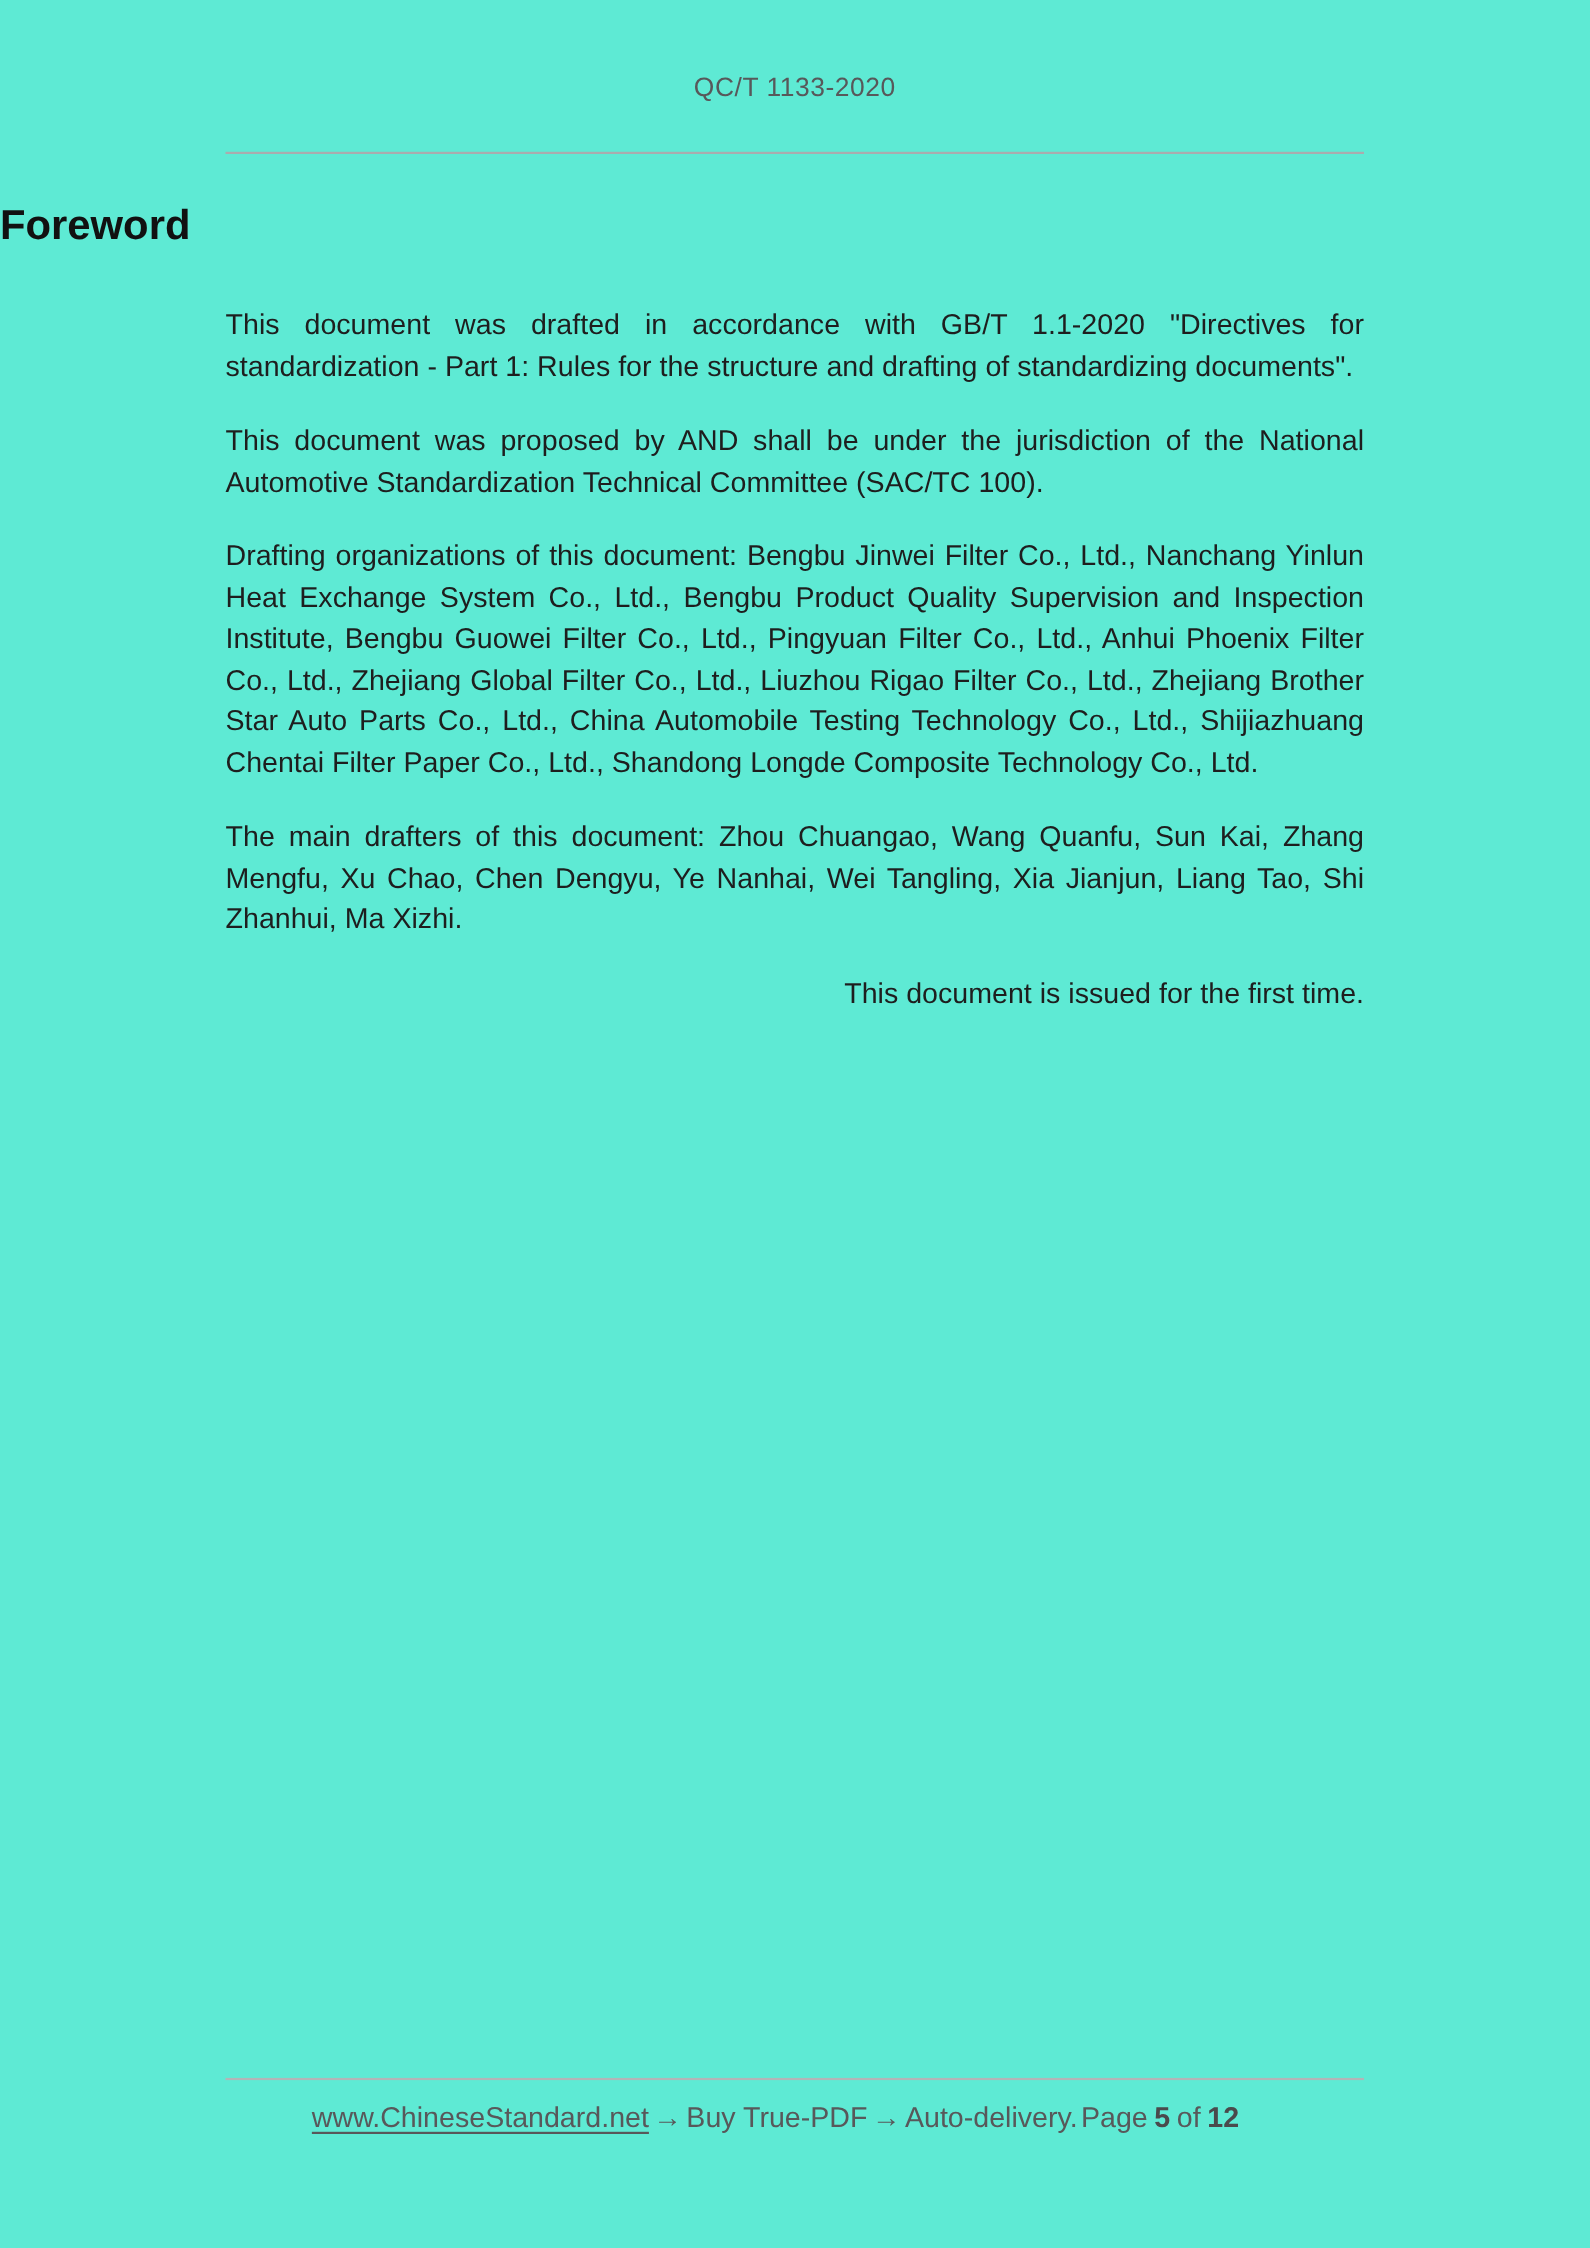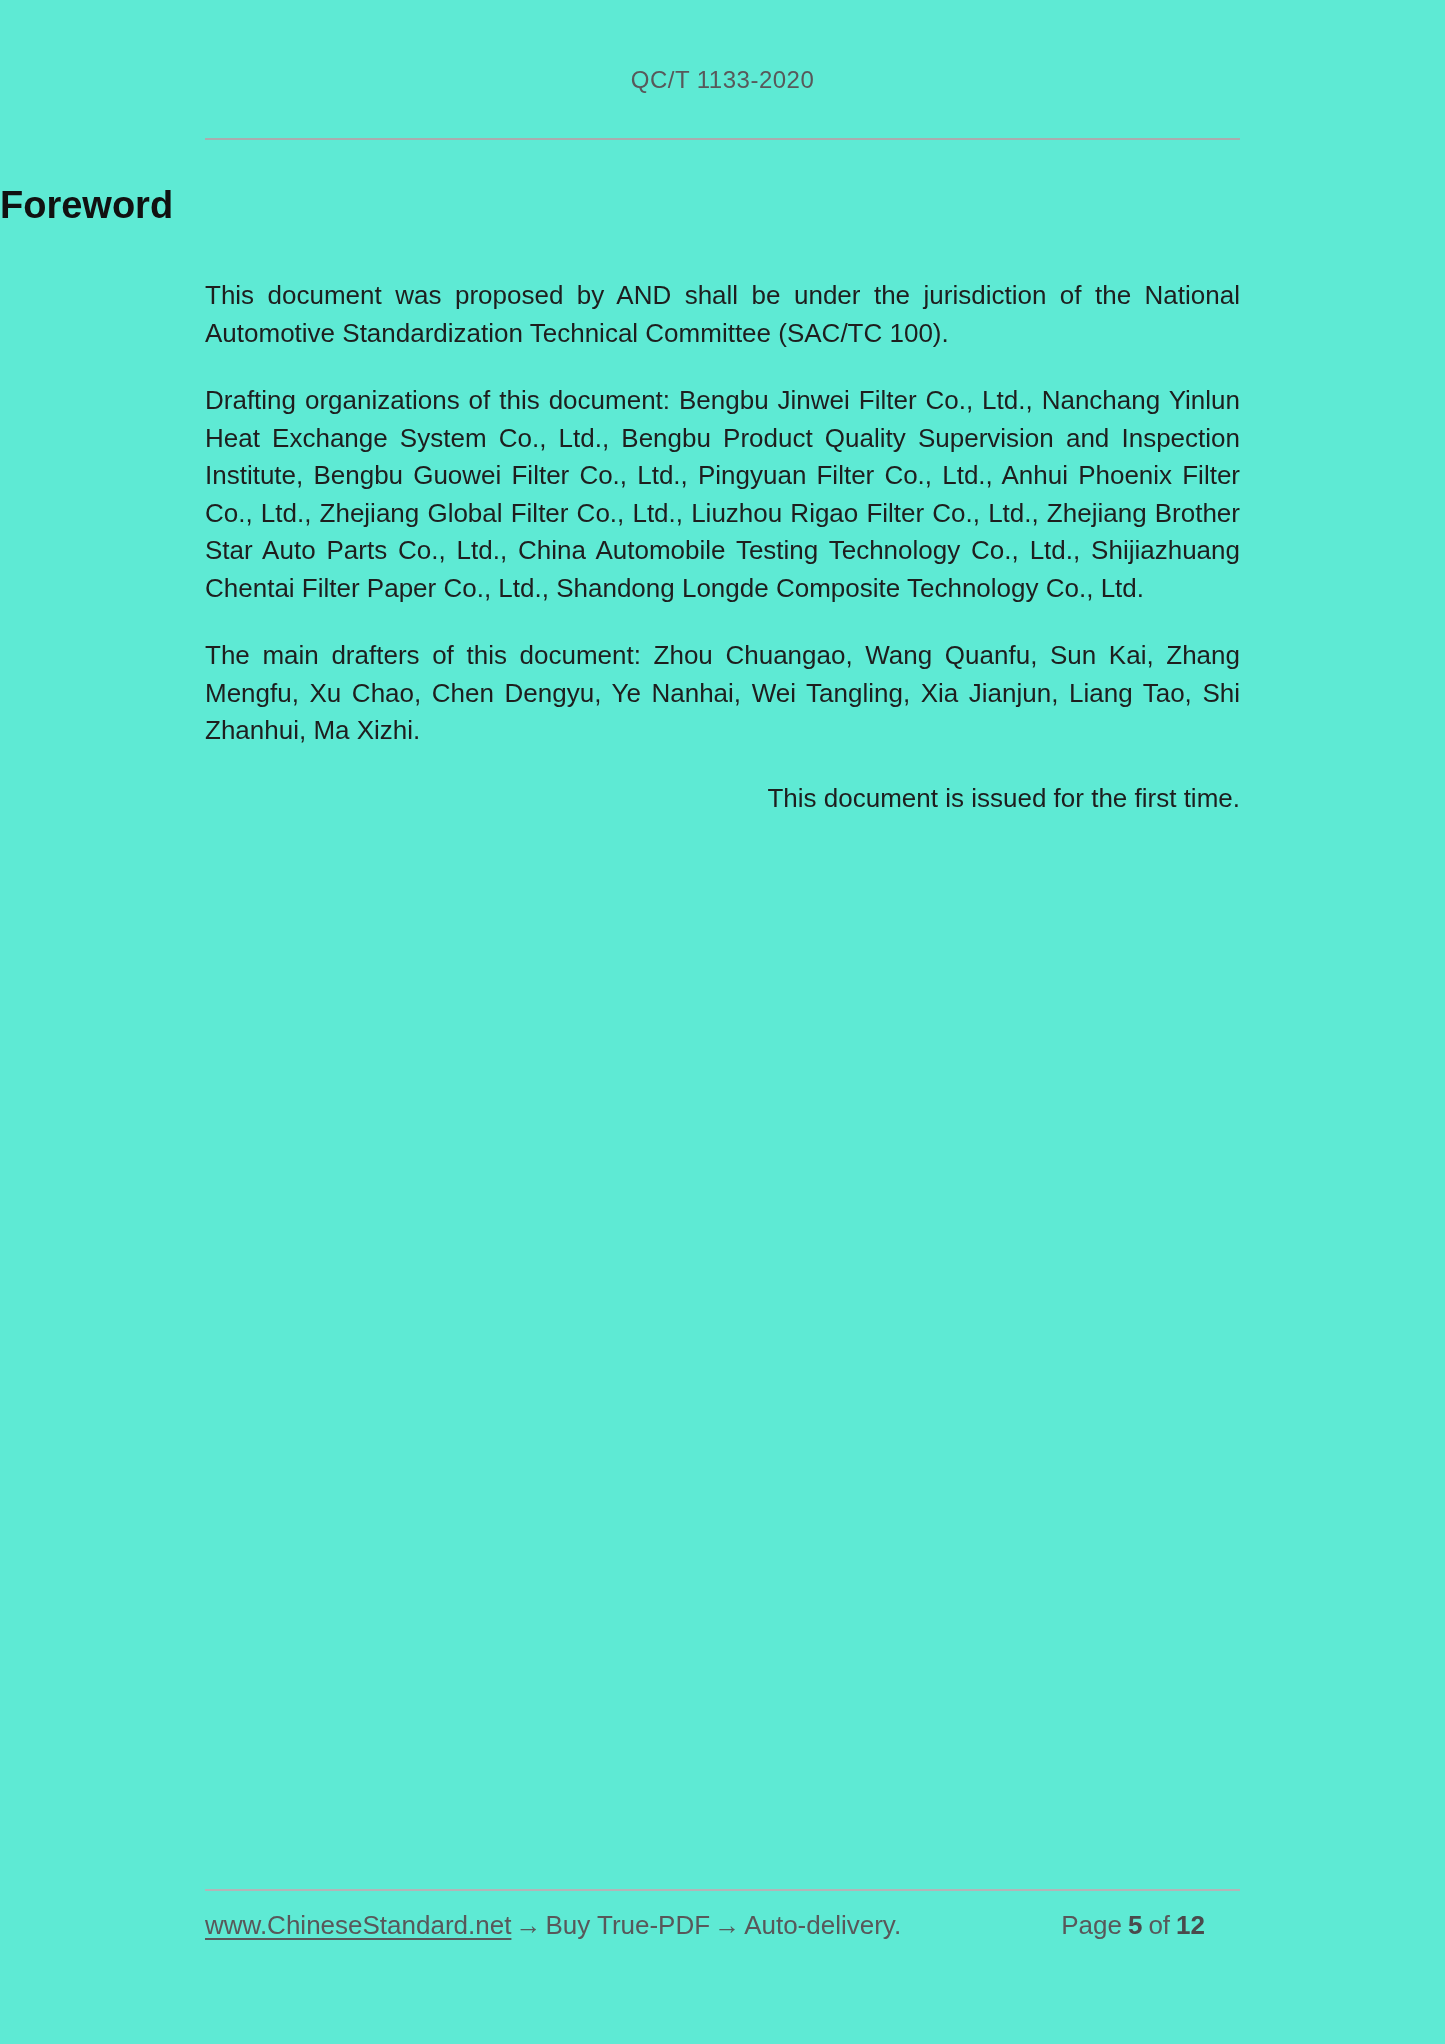--- a/index.html
+++ b/index.html
@@ -71,21 +71,21 @@
     width: 1035px;
     height: 2px;
     background: #b3b5b7;
   }
   .footer-row {
     position: absolute;
     top: 1908px;
     left: 205px;
     width: 1035px;
     display: flex;
-    justify-content: space-between;
+    justify-content: center;
     align-items: baseline;
     font-size: 26px;
     line-height: 34px;
     color: #58585a;
   }
   .footer-left {
     white-space: nowrap;
   }
   .footer-link {
     color: #58585a;
@@ -114,20 +114,21 @@
 
 <div class="page">
 
   <div class="doc-header">QC/T 1133-2020</div>
 
   <div class="top-rule"></div>
 
   <h1 class="page-title">Foreword</h1>
 
   <div class="body-text">
+    <p>This document was drafted in accordance with GB/T 1.1-2020 "Directives for standardization - Part 1: Rules for the structure and drafting of standardizing documents".</p>
     <p>This document was proposed by AND shall be under the jurisdiction of the National Automotive Standardization Technical Committee (SAC/TC 100).</p>
     <p>Drafting organizations of this document: Bengbu Jinwei Filter Co., Ltd., Nanchang Yinlun Heat Exchange System Co., Ltd., Bengbu Product Quality Supervision and Inspection Institute, Bengbu Guowei Filter Co., Ltd., Pingyuan Filter Co., Ltd., Anhui Phoenix Filter Co., Ltd., Zhejiang Global Filter Co., Ltd., Liuzhou Rigao Filter Co., Ltd., Zhejiang Brother Star Auto Parts Co., Ltd., China Automobile Testing Technology Co., Ltd., Shijiazhuang Chentai Filter Paper Co., Ltd., Shandong Longde Composite Technology Co., Ltd.</p>
     <p>The main drafters of this document: Zhou Chuangao, Wang Quanfu, Sun Kai, Zhang Mengfu, Xu Chao, Chen Dengyu, Ye Nanhai, Wei Tangling, Xia Jianjun, Liang Tao, Shi Zhanhui, Ma Xizhi.</p>
     <p>This document is issued for the first time.</p>
   </div>
 
   <div class="footer-rule"></div>
 
   <div class="footer-row">
     <div class="footer-left">

